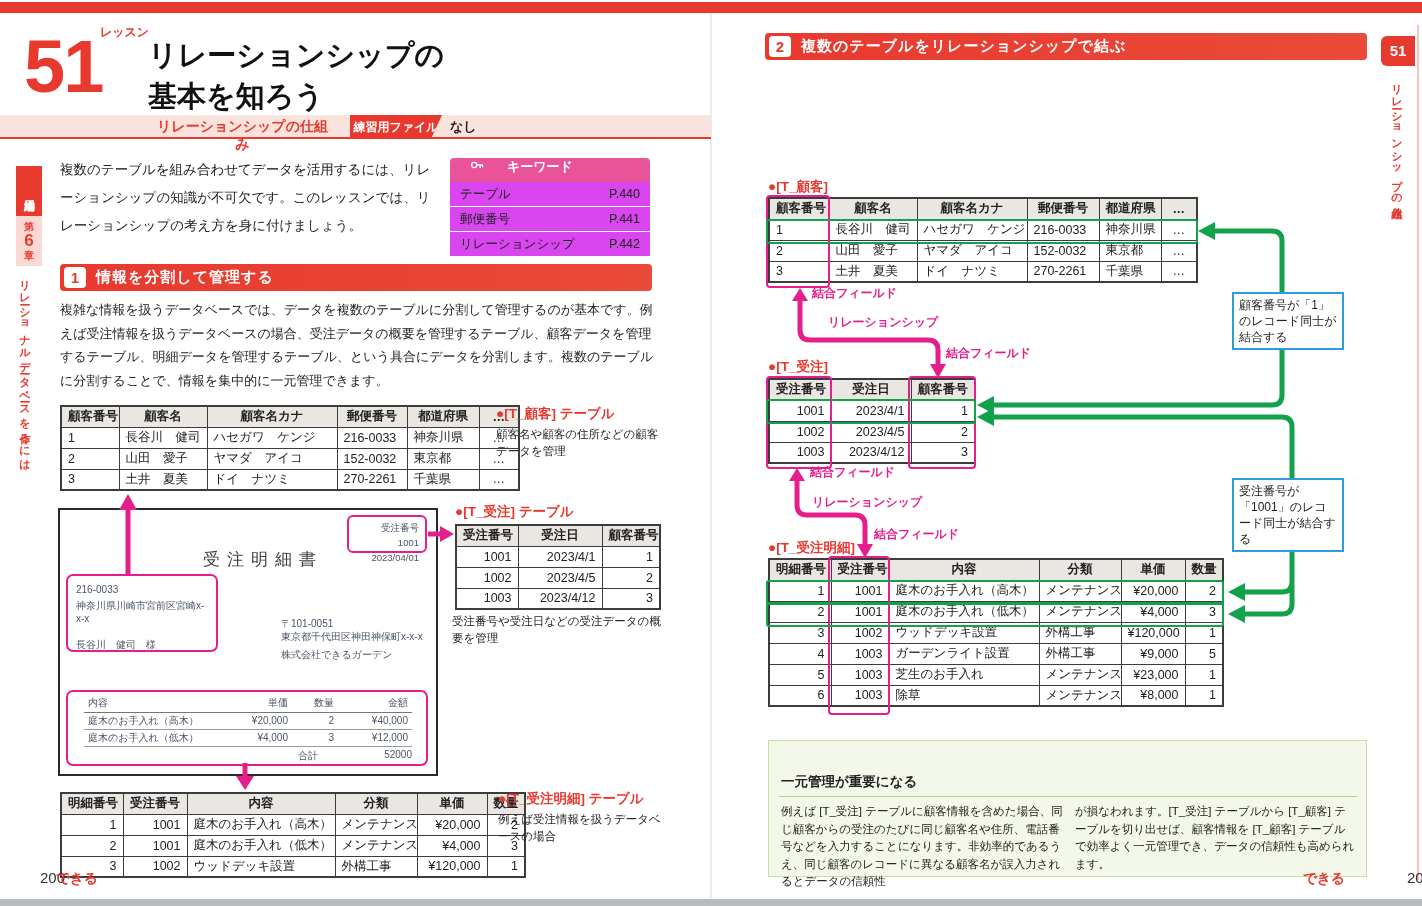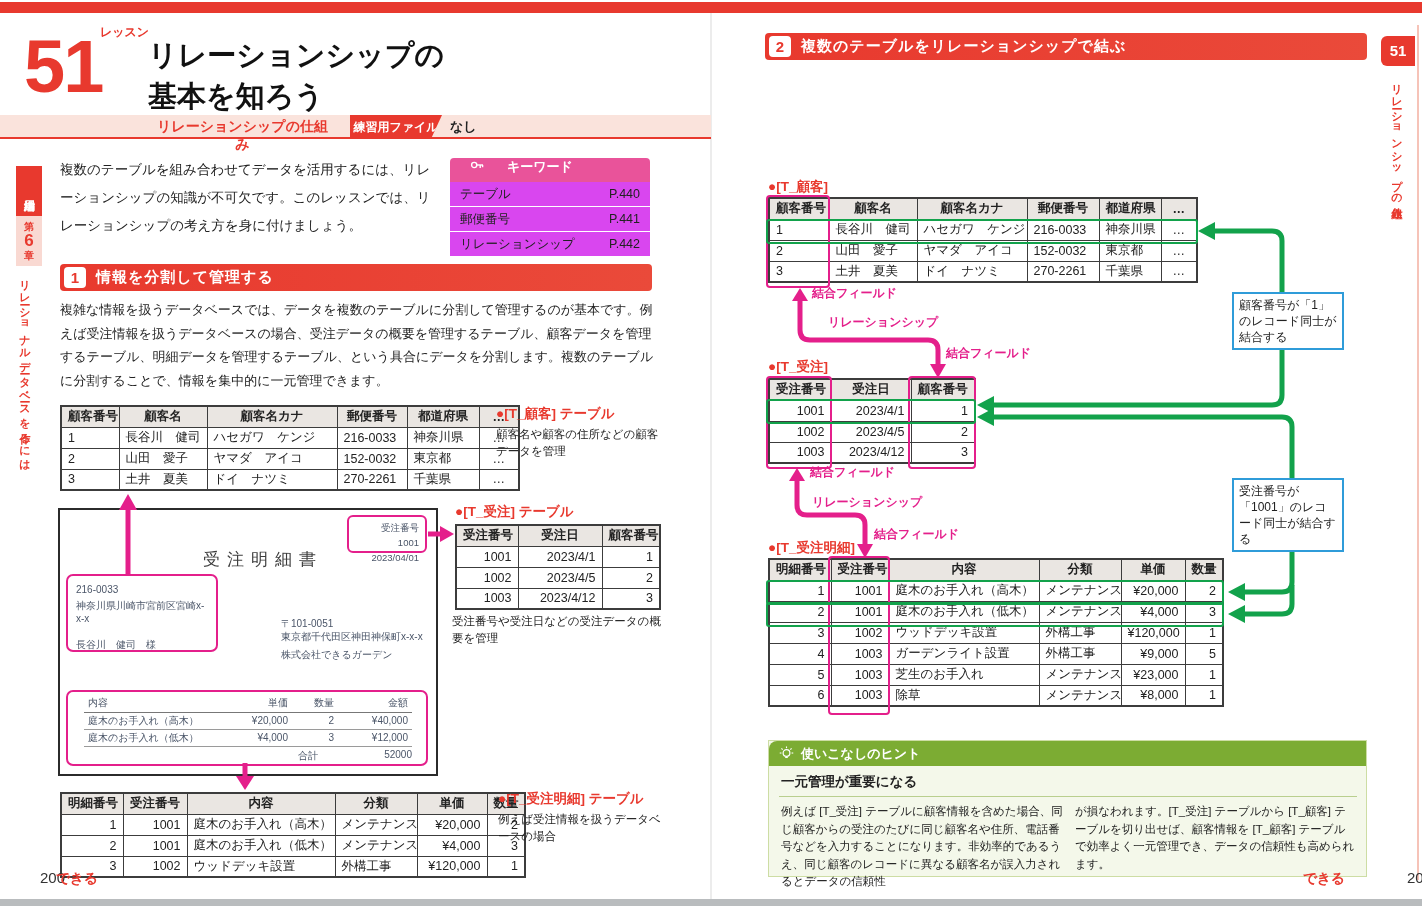--- a/index.html
+++ b/index.html
@@ -549,32 +549,20 @@
       </tbody>
     </table>
   <div class="pink-col" style="left:828px; top:556px; width:62px; height:159px;"></div>
   <div class="green-row" style="left:766px; top:580px; width:458px; height:25px;"></div>
   <div class="green-row" style="left:766px; top:602px; width:458px; height:25px;"></div>
 
   <div class="callout" id="callout1">顧客番号が「1」のレコード同士が結合する</div>
   <div class="callout" id="callout2">受注番号が「1001」のレコード同士が結合する</div>
 
   <div class="abs" id="hint">
-    <div id="hint-head">
-      <svg width="15" height="15" viewBox="0 0 16 16">
-        <circle cx="8" cy="7.5" r="3.6" fill="none" stroke="#fff" stroke-width="1.3"></circle>
-        <line x1="6.6" y1="12.2" x2="9.4" y2="12.2" stroke="#fff" stroke-width="1.3"></line>
-        <line x1="8" y1="0.5" x2="8" y2="2.3" stroke="#fff" stroke-width="1.2"></line>
-        <line x1="2.6" y1="2.6" x2="3.9" y2="3.9" stroke="#fff" stroke-width="1.2"></line>
-        <line x1="13.4" y1="2.6" x2="12.1" y2="3.9" stroke="#fff" stroke-width="1.2"></line>
-        <line x1="0.8" y1="7.5" x2="2.6" y2="7.5" stroke="#fff" stroke-width="1.2"></line>
-        <line x1="13.4" y1="7.5" x2="15.2" y2="7.5" stroke="#fff" stroke-width="1.2"></line>
-      </svg>
-      <span>使いこなしのヒント</span>
-    </div>
     <div id="hint-title">一元管理が重要になる</div>
     <div id="hint-sep"></div>
     <div class="hint-col" id="hint-col1">例えば [T_受注] テーブルに顧客情報を含めた場合、同じ顧客からの受注のたびに同じ顧客名や住所、電話番号などを入力することになります。非効率的であるうえ、同じ顧客のレコードに異なる顧客名が誤入力されるとデータの信頼性</div>
     <div class="hint-col" id="hint-col2">が損なわれます。[T_受注] テーブルから [T_顧客] テーブルを切り出せば、顧客情報を [T_顧客] テーブルで効率よく一元管理でき、データの信頼性も高められます。</div>
   </div>
 
   <div class="abs" id="rsb-tab">51</div>
   <div class="abs v-text" id="rsb-vert">リレーションシップの仕組み</div>
 
   <div class="brand" id="brand-right">できる</div>

